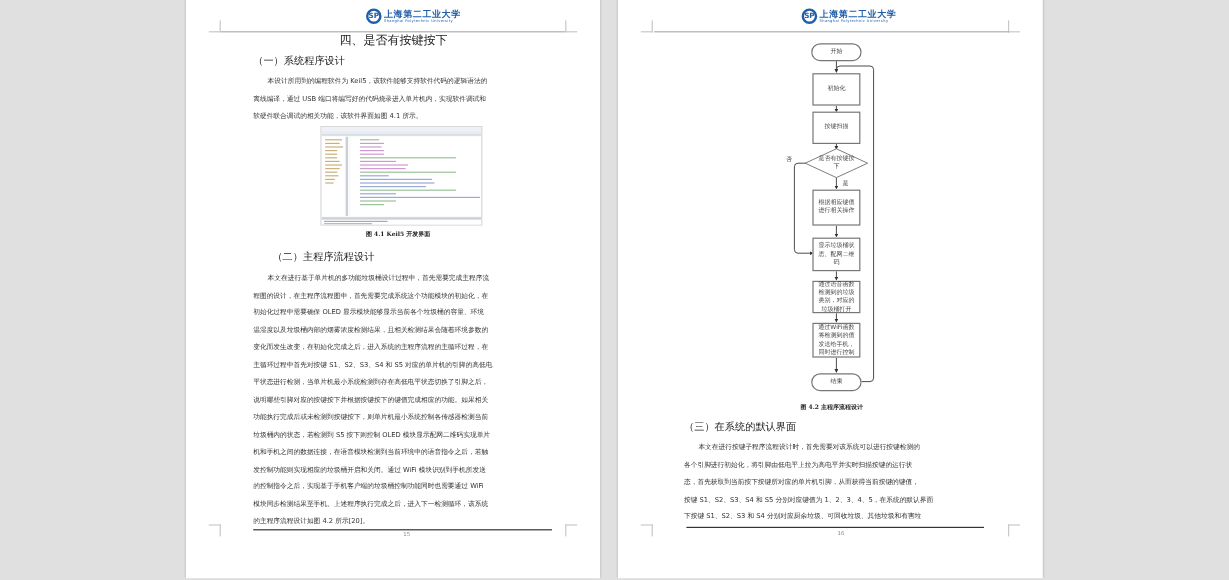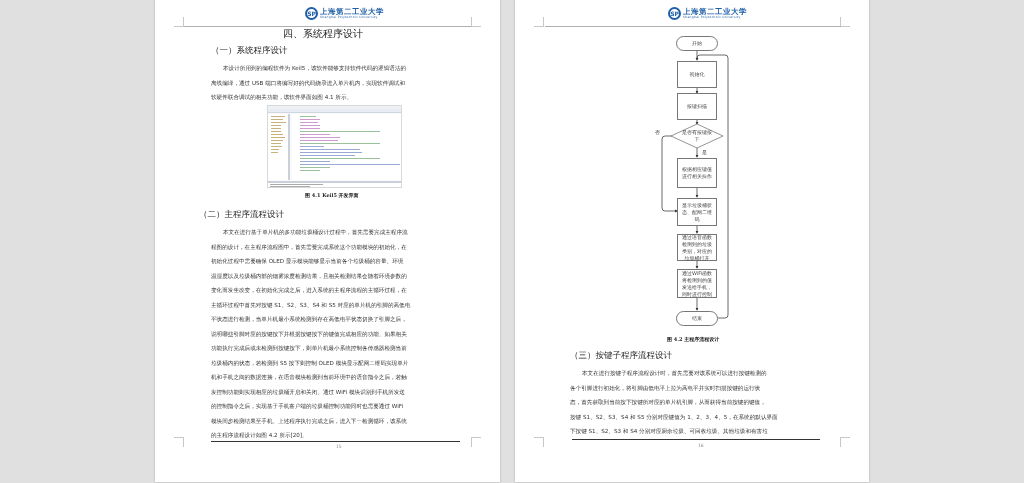--- a/index.html
+++ b/index.html
@@ -55,21 +55,21 @@
 
   <div class="logo" style="left:150px;">
     <div class="logo-mark">SP</div>
     <div class="logo-text">
       <span class="logo-cn">上海第二工业大学</span>
       <span class="logo-en">Shanghai Polytechnic University</span>
     </div>
   </div>
   <div class="hdr-line" style="left:29px; width:287px;"></div>
 
-  <div class="ch-title" style="left:128px; top:29px;">四、系统程序设计</div>
+  <div class="ch-title" style="left:128px; top:29px;">四、是否有按键按下</div>
 
   <div class="sec-title" style="left:56px; top:47px;">（一）系统程序设计</div>
   <div class="para" style="left:56px; top:63px; width:249px;">
     <span class="line" style="padding-left:12px;">本设计所用到的编程软件为 Keil5，该软件能够支持软件代码的逻辑语法的</span>
     <span class="line">离线编译，通过 USB 端口将编写好的代码烧录进入单片机内，实现软件调试和</span>
     <span class="line">软硬件联合调试的相关功能，该软件界面如图 4.1 所示。</span>
   </div>
 
   <div class="bullet" style="left:181px;"></div>
   <div class="keil">
@@ -112,21 +112,21 @@
         <i style="width:30px"></i>
         <i style="width:20px"></i>
     </div>
     <div class="output">
         <i></i>
         <i style="width:30%"></i>
       </div>
   </div>
   <div class="caption" style="left:150px; top:194px;">图 4.1 Keil5 开发界面</div>
 
-  <div class="sec-title" style="left:44px; top:211px;">（二）主程序流程设计</div>
+  <div class="sec-title" style="left:72px; top:211px;">（二）主程序流程设计</div>
   <div class="para" style="left:56px; top:227px; width:249px;">
     <span class="line" style="padding-left:12px;">本文在进行基于单片机的多功能垃圾桶设计过程中，首先需要完成主程序流</span>
     <span class="line">程图的设计，在主程序流程图中，首先需要完成系统这个功能模块的初始化，在</span>
     <span class="line">初始化过程中需要确保 OLED 显示模块能够显示当前各个垃圾桶的容量、环境</span>
     <span class="line">温湿度以及垃圾桶内部的烟雾浓度检测结果，且相关检测结果会随着环境参数的</span>
     <span class="line">变化而发生改变，在初始化完成之后，进入系统的主程序流程的主循环过程，在</span>
     <span class="line">主循环过程中首先对按键 S1、S2、S3、S4 和 S5 对应的单片机的引脚的高低电</span>
     <span class="line">平状态进行检测，当单片机最小系统检测到存在高低电平状态切换了引脚之后，</span>
     <span class="line">说明哪些引脚对应的按键按下并根据按键按下的键值完成相应的功能。如果相关</span>
     <span class="line">功能执行完成后或未检测到按键按下，则单片机最小系统控制各传感器检测当前</span>
@@ -198,21 +198,21 @@
     <div class="fc-label" style="left:140px; top:131px;">否</div>
     <div class="fc-node" style="left:162px; top:160px; width:40px; height:30px;">根据相应键值进行相关操作</div>
     <div class="fc-node" style="left:162px; top:200px; width:40px; height:28px;">显示垃圾桶状态、配网二维码</div>
     <div class="fc-node" style="left:162px; top:236px; width:40px; height:27px;">通过语音函数检测到的垃圾类别，对应的垃圾桶打开</div>
     <div class="fc-node" style="left:162px; top:271px; width:40px; height:29px;">通过WiFi函数将检测到的值发送给手机，同时进行控制</div>
     <div class="fc-node fc-term" style="left:161px; top:313px; width:42px; height:15px;">结束</div>
   </div>
 
   <div class="caption" style="left:152px; top:338px;">图 4.2 主程序流程设计</div>
 
-  <div class="sec-title" style="left:55px; top:352px;">（三）按键子程序流程设计</div>
+  <div class="sec-title" style="left:55px; top:352px;">（三）在系统的默认界面</div>
   <div class="para" style="left:55px; top:368px; width:250px;">
     <span class="line" style="padding-left:12px;">本文在进行按键子程序流程设计时，首先需要对该系统可以进行按键检测的</span>
     <span class="line">各个引脚进行初始化，将引脚由低电平上拉为高电平并实时扫描按键的运行状</span>
     <span class="line">态，首先获取到当前按下按键所对应的单片机引脚，从而获得当前按键的键值，</span>
     <span class="line">按键 S1、S2、S3、S4 和 S5 分别对应键值为 1、2、3、4、5，在系统的默认界面</span>
     <span class="line">下按键 S1、S2、S3 和 S4 分别对应厨余垃圾、可回收垃圾、其他垃圾和有害垃</span>
   </div>
 
   <div class="ftr-line" style="left:57px; top:441px; width:248px;"></div>
   <div class="pnum" style="left:183px; top:445px;">16</div>

